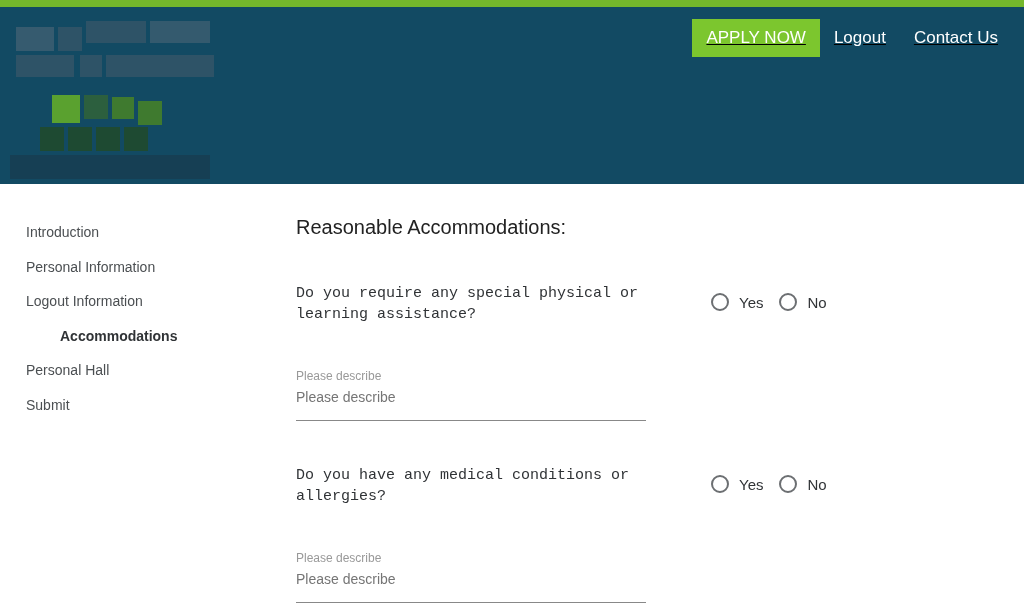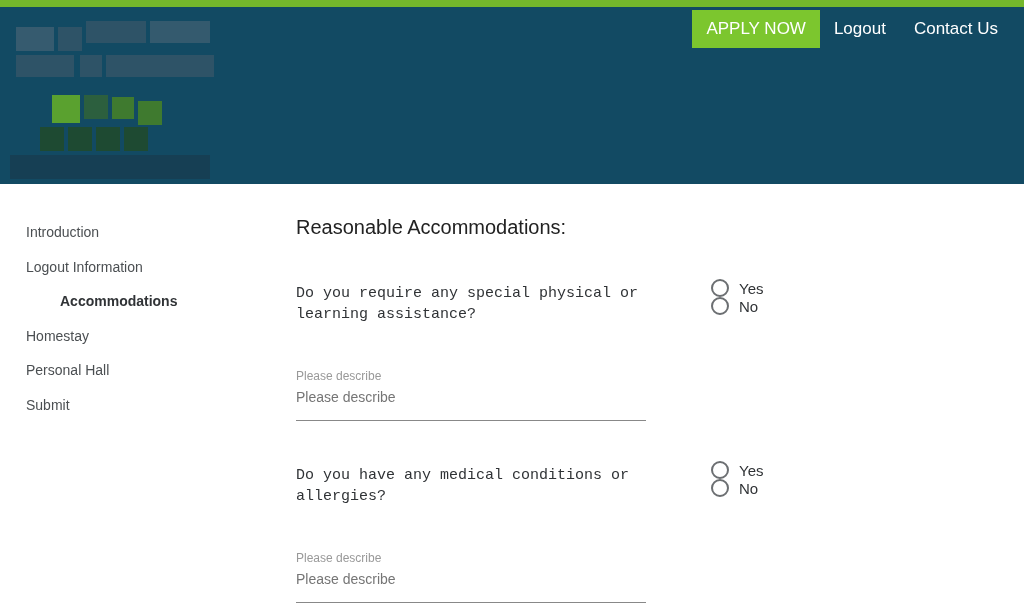--- a/index.html
+++ b/index.html
@@ -5,24 +5,25 @@
   * { box-sizing: border-box; margin: 0; padding: 0; }
   html, body { width: 1024px; height: 604px; font-family: -apple-system, "Helvetica Neue", Arial, sans-serif; background: #fff; }
   .topstrip { height: 7px; background: #74b82c; width: 100%; }
   .banner {
     background: #124a63;
     height: 177px;
     position: relative;
   }
   .header-nav {
     position: absolute;
-    top: 3px;
+    top: 12px;
     right: 12px;
     display: flex;
     align-items: flex-end;
+    text-decoration: underline;
   }
   .header-nav .btn {
     color: #fff;
     font-size: 17px;
     padding: 8px 14px;
     display: flex;
     align-items: center;
     height: 38px;
     cursor: pointer;
     white-space: nowrap;
@@ -68,21 +69,21 @@
     gap: 40px;
   }
   .qtext {
     font-size: 15px;
     color: #303336;
     width: 375px;
     line-height: 1.4;
     padding-top: 4px;
     font-family: Liberation Mono, monospace;
   }
-  .radios { display: flex; flex-direction: column; margin-left: 0; }
+  .radios { display: flex; flex-direction: row; gap: 16px; margin-left: 0; }
   .radio { display: flex; align-items: center; gap: 10px; cursor: pointer; }
   .radio-circle {
     width: 18px; height: 18px; border: 2px solid #6c6f72; border-radius: 50%;
     display: inline-block;
   }
   .radio-label { font-size: 15px; color: #303336; }
   .desc-label {
     font-size: 12px;
     color: #999;
     margin-top: 44px;
@@ -128,23 +129,23 @@
   <div class="header-nav">
     <div class="btn apply">APPLY NOW</div>
     <div class="btn">Logout</div>
     <div class="btn">Contact Us</div>
   </div>
 </div>
 
 <div class="content">
   <nav class="sidebar">
     <div class="item">Introduction</div>
+    <div class="item">Personal Information</div>
     <div class="item">Logout Information</div>
     <div class="item active">Accommodations</div>
-    <div class="item">Homestay</div>
     <div class="item">Personal Hall</div>
     <div class="item">Submit</div>
   </nav>
 
   <main class="main">
     <h2 class="card-title">Reasonable Accommodations:</h2>
 
     <div class="qrow">
       <div class="top">
         <div class="qtext">Do you require any special physical or learning assistance?</div>

